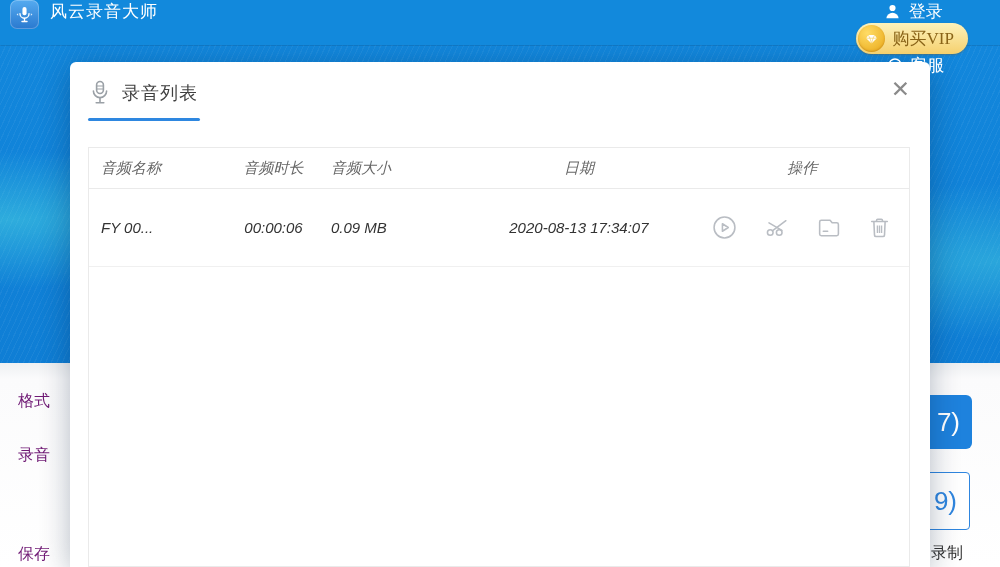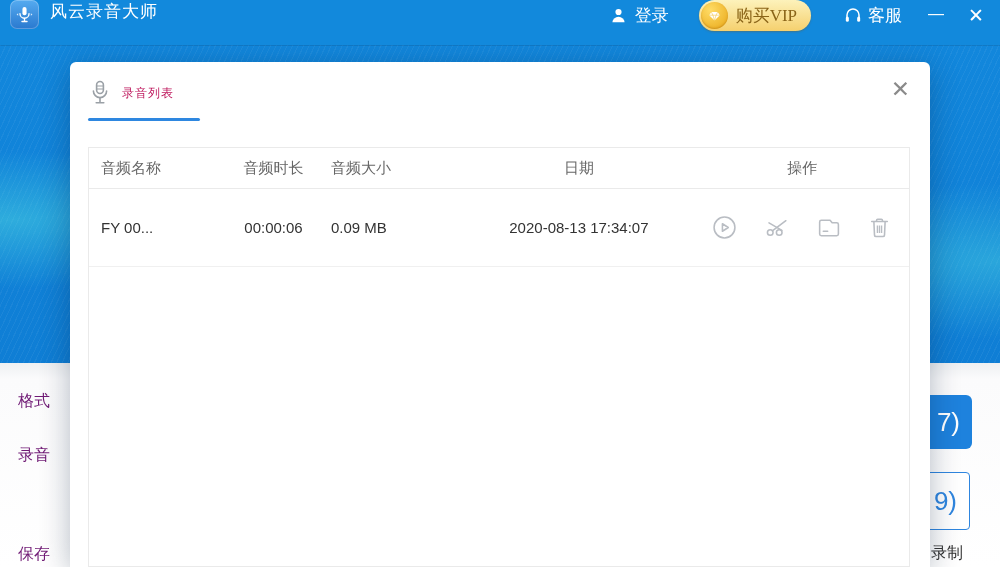--- a/index.html
+++ b/index.html
@@ -14,21 +14,21 @@
     background:#1289dc;display:flex;align-items:flex-start;z-index:50;
     box-shadow:0 1px 0 rgba(0,0,0,0.10);
   }
   .app-icon{
     width:29px;height:29px;margin-left:10px;border-radius:7px;flex:0 0 auto;
     background:linear-gradient(180deg,#55abf0 0%,#2a79cf 100%);
     display:flex;align-items:center;justify-content:center;
     box-shadow:inset 0 0 0 1px rgba(255,255,255,0.25);
   }
   .app-title{color:#fff;font-size:17px;margin-left:11px;letter-spacing:1px;}
-  .titlebar-right{margin-left:auto;display:flex;align-items:center;}
+  .titlebar-right{margin-left:auto;display:flex;align-items:center;flex-direction:column;}
   .tb-item{display:flex;align-items:center;color:#fff;font-size:17px;cursor:pointer;}
   .login-item{margin-right:30px;gap:7px;}
   .vip-pill{
     height:31px;border-radius:17px;margin-right:32px;
     background:linear-gradient(180deg,#fdf2bb 0%,#f5d06e 100%);
     box-shadow:0 1px 2px rgba(140,80,0,0.35);
     display:flex;align-items:center;padding:0 14px 0 2px;cursor:pointer;font-family:Liberation Serif, serif;
   }
   .vip-badge{
     width:27px;height:27px;border-radius:50%;margin-right:8px;
@@ -72,33 +72,33 @@
     padding-right:12px;box-sizing:border-box;cursor:pointer;
   }
   .bg-record-label{position:absolute;left:931px;top:543px;font-size:16px;color:#333;z-index:5;}
   
   .modal{
     position:absolute;left:70px;top:62px;width:860px;height:505px;z-index:20;
     background:#ffffff;border-radius:6px 6px 0 0;
     box-shadow:0 6px 30px rgba(0,25,55,0.30);
   }
   .modal-header{position:absolute;left:18px;top:18px;display:flex;align-items:center;}
-  .modal-title{font-size:12px;color:#be185d;margin-left:10px;letter-spacing:1px;}
+  .modal-title{font-size:18px;color:#404040;margin-left:10px;letter-spacing:1px;}
   .modal-underline{
     position:absolute;left:18px;top:56px;width:112px;height:3px;
     background:#2e87e0;border-radius:2px;
   }
   .modal-close{
     position:absolute;right:20px;top:16px;font-size:23px;color:#8a8a8a;
     font-weight:300;cursor:pointer;line-height:1;
   }
   
   .rec-table{
     position:absolute;left:18px;top:85px;width:822px;height:420px;
-    border:1px solid #eaeaea;box-sizing:border-box;background:#fff;
+    border:1px solid #eaeaea;box-sizing:border-box;background:#fff;font-style:italic;
   }
   .t-row{display:flex;align-items:center;width:100%;box-sizing:border-box;}
   .t-head{height:41px;border-bottom:1px solid #eaeaea;color:#666;font-size:15px;}
   .t-body-row{height:78px;border-bottom:1px solid #f0f0f0;color:#333;font-size:15px;}
   .cell{box-sizing:border-box;}
   .col-name{width:15.5%;text-align:left;padding-left:12px;}
   .col-duration{width:14%;text-align:center;}
   .col-size{width:16%;text-align:left;}
   .col-date{width:28.5%;text-align:center;}
   .col-ops{width:26%;text-align:center;}

